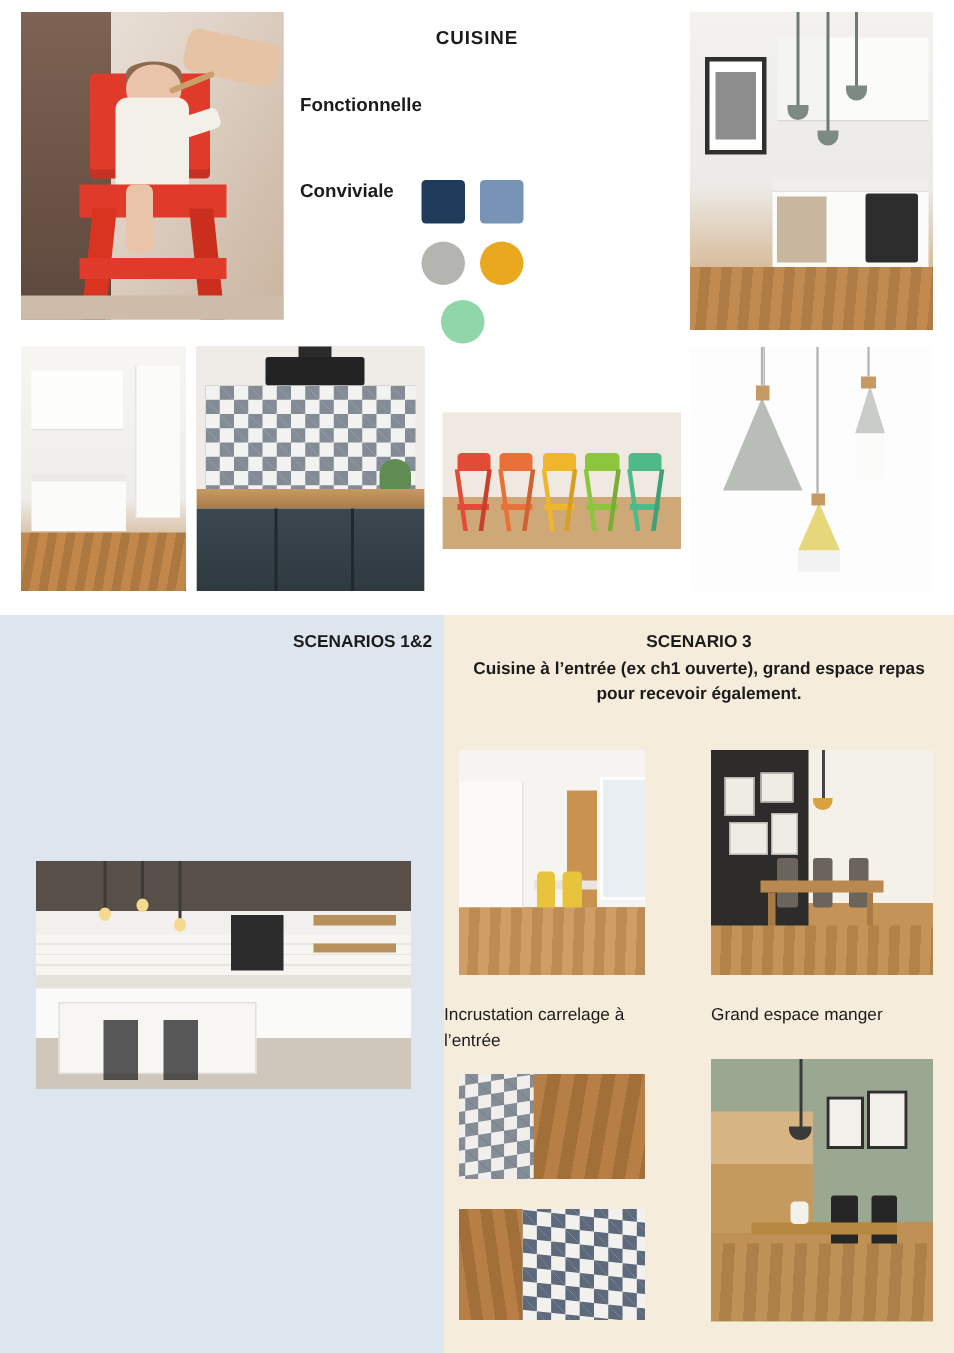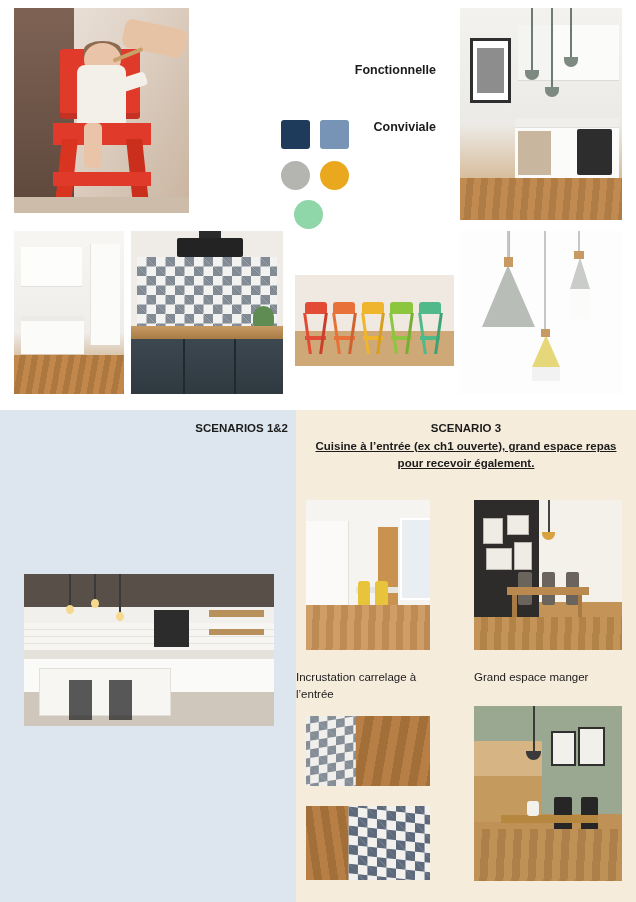--- a/index.html
+++ b/index.html
@@ -37,21 +37,21 @@
     text-align: center;
     font-size: 12.5px;
     font-weight: bold;
     letter-spacing: .6px;
     color: #1b1b1b;
   }
   .kw {
     position: absolute;
     width: 236px;
     left: 200px;
-    text-align: right;
+    text-align: left;
     font-size: 12.5px;
     font-weight: bold;
     color: #1b1b1b;
   }
   #kw1 { top: 63px; }
   #kw2 { top: 83px; }
   #kw3 { top: 120px; }
 
   .swatch {
     position: absolute;
@@ -77,21 +77,21 @@
     position: absolute;
     text-align: center;
     font-size: 11.5px;
     font-weight: bold;
     color: #1b1b1b;
     line-height: 1.45;
   }
   #scen1-title { left: 8px; top: 420px; width: 280px; text-align: right; }
   #scen1-sub   { left: 20px; top: 438px; width: 256px; font-weight: bold; }
   #scen3-title { left: 306px; top: 420px; width: 320px; }
-  #scen3-sub   { left: 306px; top: 438px; width: 320px; font-weight: bold; text-decoration: underline; }
+  #scen3-sub   { left: 306px; top: 438px; width: 320px; font-weight: bold; }
 
   .caption {
     position: absolute;
     font-size: 11.5px;
     color: #1b1b1b;
     line-height: 1.45;
   }
 
   
 
@@ -309,20 +309,21 @@
       <div class="arm"></div>
       <div class="spoon"></div>
     <div class="chair-seat"></div>
       <div class="leg"></div>
     <div class="chair-leg1"></div>
       <div class="chair-leg2"></div>
     <div class="footrest"></div>
       <div class="floor"></div>
   </div>
 
+  <div id="kitchen-title">CUISINE</div>
   <div class="kw" id="kw1">Fonctionnelle</div>
   <div class="kw" id="kw3">Conviviale</div>
 
   <div class="swatch square" style="left:281px; top:120px; background:#1f3b5c;"></div>
   <div class="swatch square" style="left:320px; top:120px; background:#7793b5;"></div>
   <div class="swatch" style="left:281px; top:161px; background:#b4b4b0;"></div>
   <div class="swatch" style="left:320px; top:161px; background:#eaa81e;"></div>
   <div class="swatch" style="left:294px; top:200px; background:#8fd6a8;"></div>
 
   <div class="photo" id="ph-kitchen-tr">

